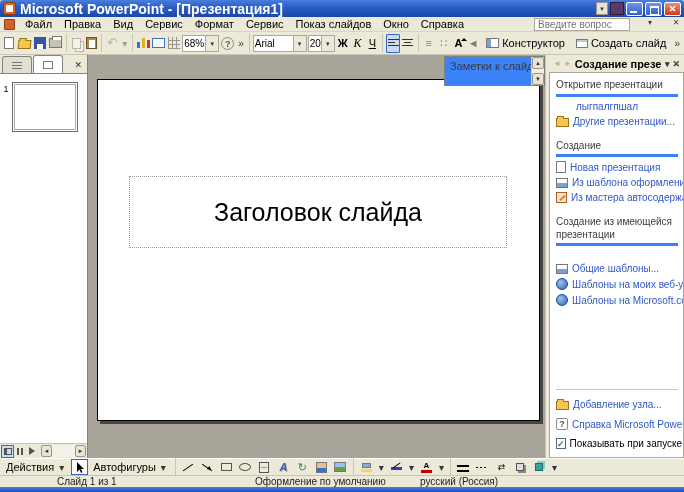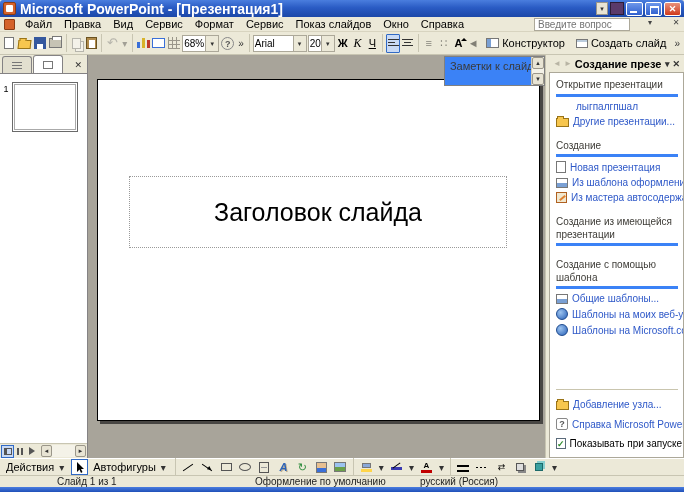--- a/index.html
+++ b/index.html
@@ -377,21 +377,20 @@
           </div>
           <div class="tp-item">
             <span class="tpi tpi-wiz"></span>
             <span class="tp-link">Из мастера автосодержания</span>
           </div>
         </div>
         <div class="tp-sec">
           <div class="tp-hd">Создание из имеющейся презентации</div>
         </div>
         <div class="tp-sec">
-          <div class="tp-hd">Создание с помощью шаблона</div>
           <div class="tp-item">
             <span class="tpi tpi-design"></span>
             <span class="tp-link">Общие шаблоны...</span>
           </div>
           <div class="tp-item">
             <span class="tpi tpi-globe"></span>
             <span class="tp-link">Шаблоны на моих веб-узлах...</span>
           </div>
           <div class="tp-item">
             <span class="tpi tpi-globe"></span>

